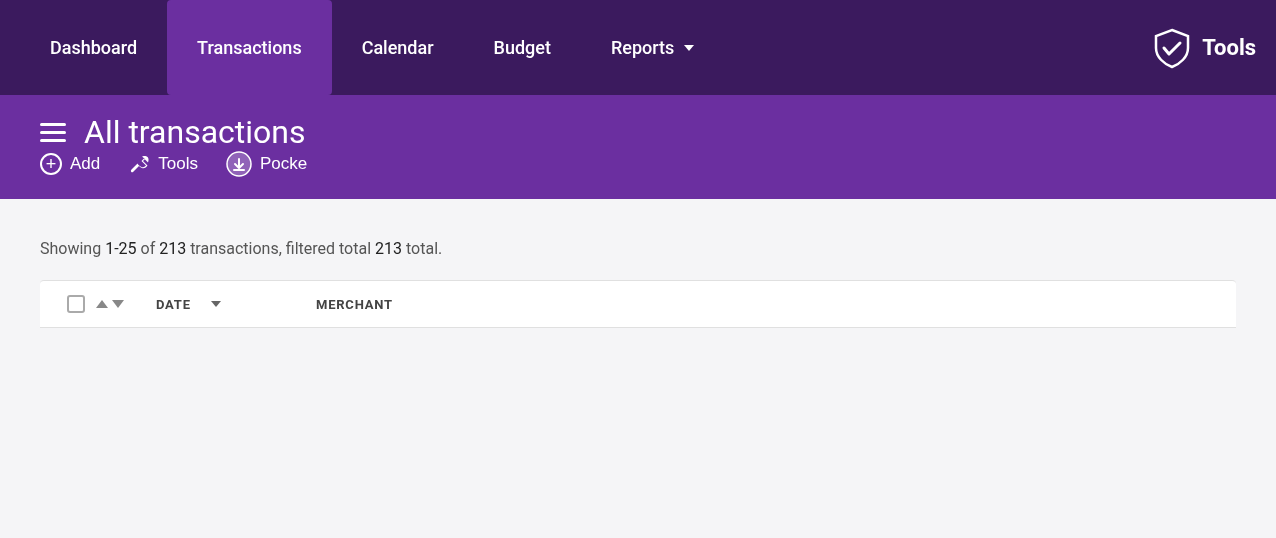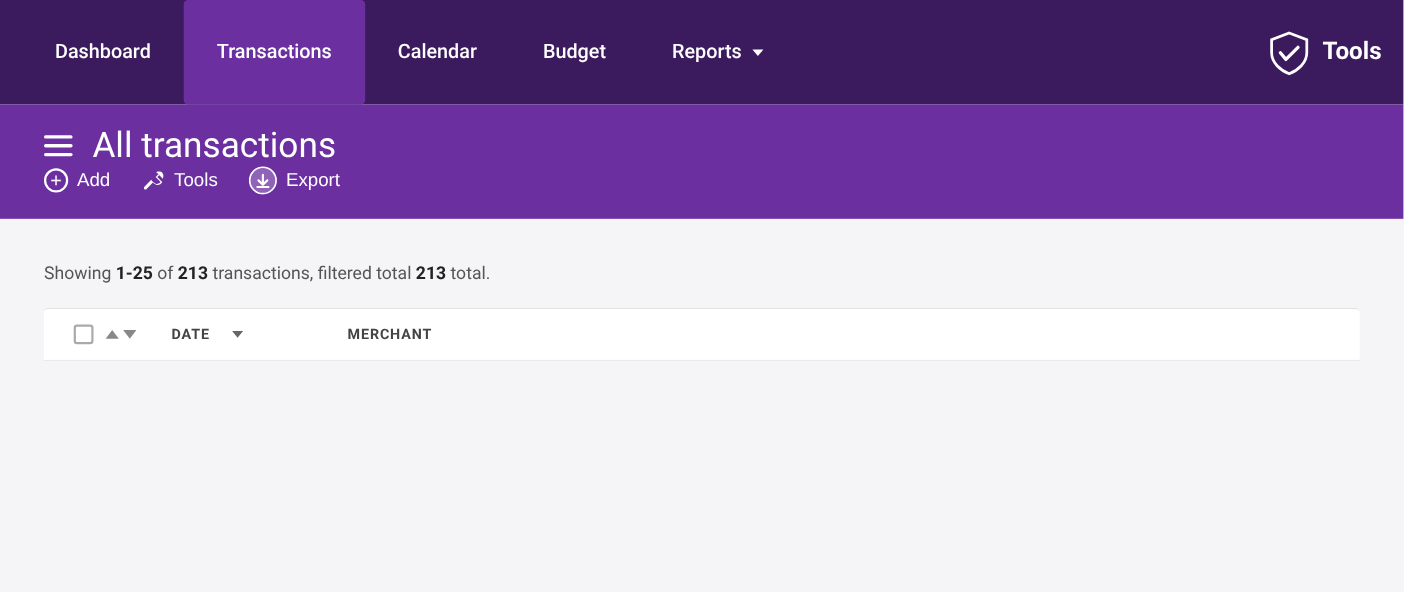--- a/index.html
+++ b/index.html
@@ -134,21 +134,21 @@
     
     .content-area {
       background: #f5f5f7;
       padding: 40px 40px 0 40px;
     }
     .showing-text {
       color: #555;
       font-size: 16px;
       margin-bottom: 22px;
     }
-    .showing-text strong { font-weight: 700; color: #222; }
+    .showing-text strong { font-weight: 400; color: #222; }
 
     
     .table-header-row {
       background: #fff;
       border-top: 1px solid #e0e0e0;
       border-bottom: 1px solid #e0e0e0;
       display: flex;
       align-items: center;
       padding: 14px 16px;
       gap: 0;
@@ -251,21 +251,21 @@
       </svg>
       <span>Tools</span>
     </button>
     <button class="action-btn">
       <svg width="26" height="26" viewBox="0 0 26 26" fill="none" xmlns="http://www.w3.org/2000/svg">
         <circle cx="13" cy="13" r="12" fill="rgba(255,255,255,0.25)" stroke="white" stroke-width="1.5"></circle>
         <path d="M13 8 L13 16" stroke="white" stroke-width="2" stroke-linecap="round"></path>
         <path d="M9 13 L13 17 L17 13" stroke="white" stroke-width="2" stroke-linecap="round" stroke-linejoin="round"></path>
         <path d="M8 19 L18 19" stroke="white" stroke-width="2" stroke-linecap="round"></path>
       </svg>
-      <span>Export</span>
+      <span>Pocke</span>
     </button>
   </div>
 </header>
 
 <main class="content-area">
   <p class="showing-text">
     <span>Showing </span><strong>1-25</strong><span> of </span><strong>213</strong><span> transactions, filtered total </span><strong>213</strong><span> total.</span>
   </p>
 
   <div class="table-header-row">

